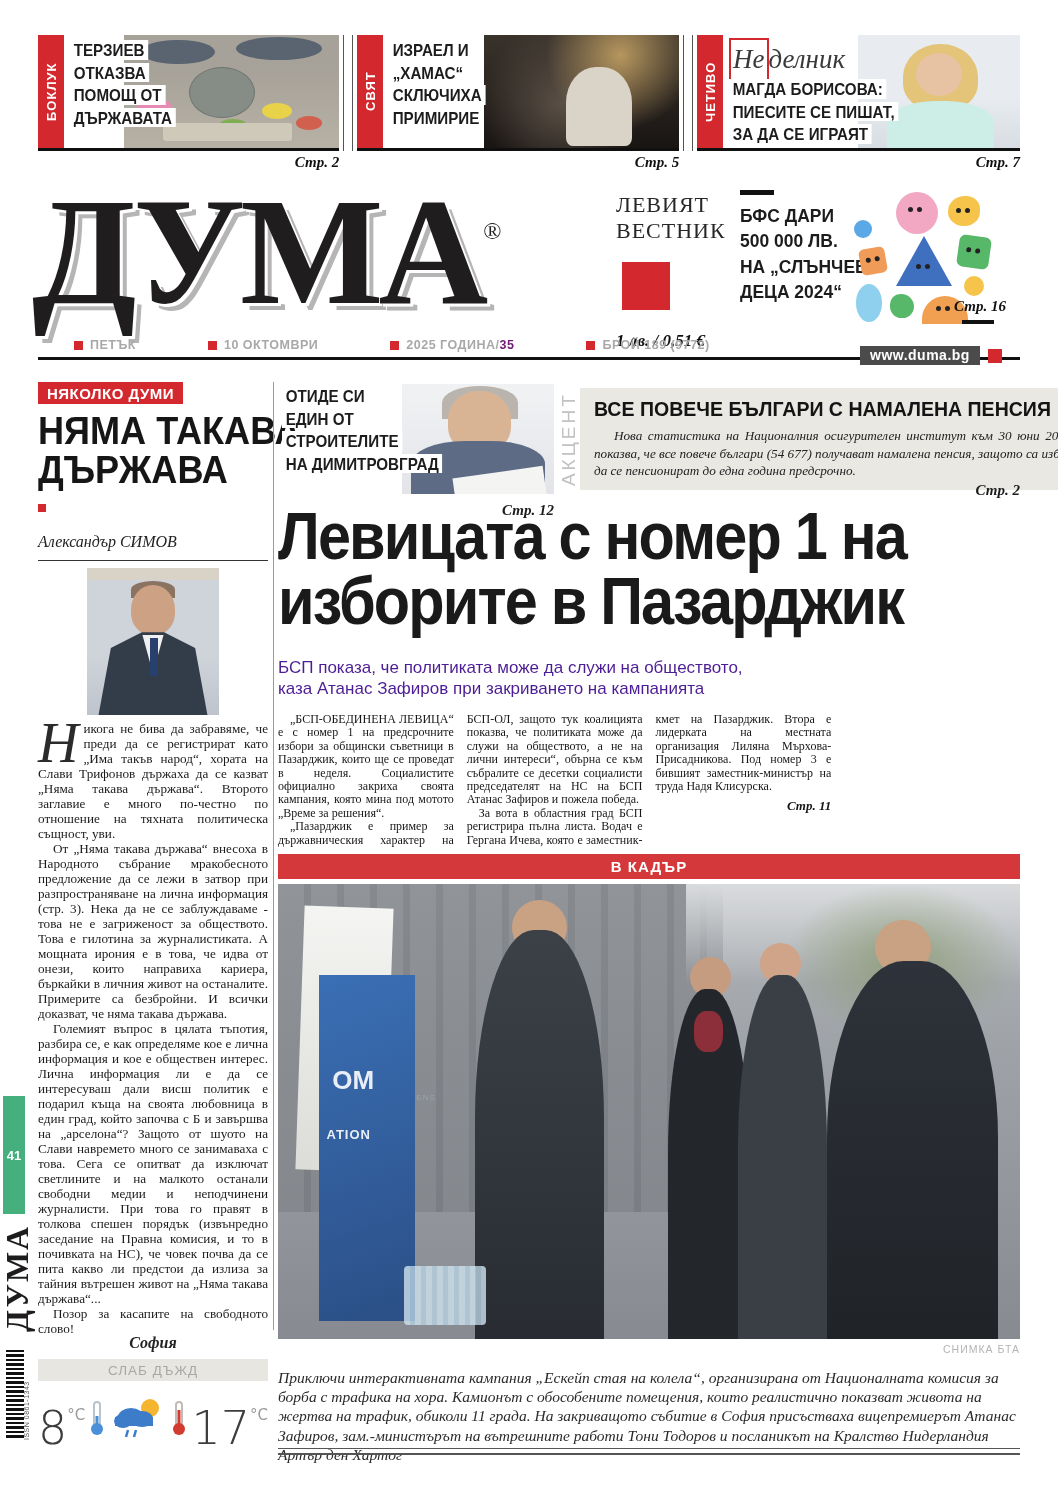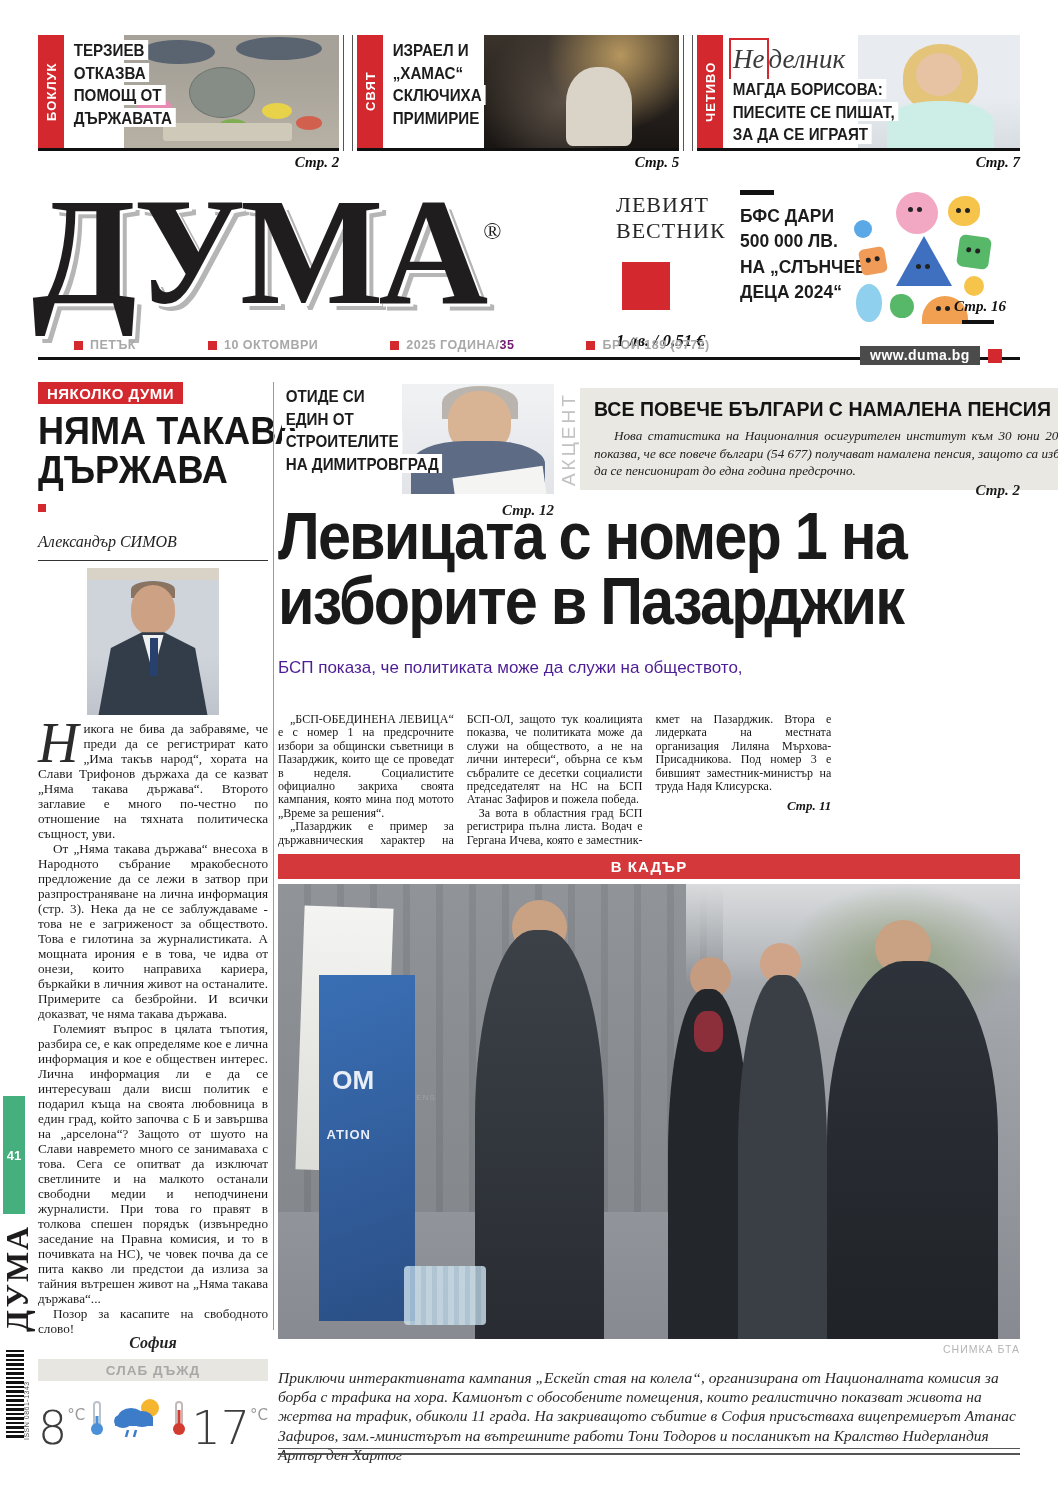--- a/index.html
+++ b/index.html
@@ -107,21 +107,21 @@
            text-align:justify;color:#1b1b1b;}
   .op-text p{margin:0;text-indent:15px;}
   .op-text p.first{text-indent:0;}
   .dropcap{float:left;font-family:"Liberation Serif",serif;font-style:italic;font-size:56px;
            line-height:44px;padding-right:5px;color:#2b2b2b;}
 
   
   .wx{left:38px;top:1334px;width:230px;}
   .wx-city{text-align:center;font-family:"Liberation Serif",serif;font-style:italic;font-weight:bold;
            font-size:16px;color:#222;}
-  .wx-bar{margin-top:7px;background:#e7e6e1;color:#a8a8a8;font-weight:bold;font-size:13.5px;
+  .wx-bar{margin-top:7px;background:#e7e6e1;color:#a8a8a8;font-weight:normal;font-size:13.5px;
           letter-spacing:1px;text-align:center;padding:4px 0 3px 0;}
   .wx-row{margin-top:8px;display:flex;align-items:center;justify-content:space-between;}
   .wx-temp{font-family:"DejaVu Sans",sans-serif;font-weight:200;font-size:46px;color:#3d3d3d;line-height:1;margin-top:16px;}
   .wx-unit{font-size:15px;color:#9a9a9a;vertical-align:24px;font-weight:normal;}
 
   
   .v-div{left:273px;top:382px;width:1px;height:948px;background:#9a9a9a;}
 
   .obit{left:282px;top:384px;width:272px;}
   .obit-main{position:relative;height:112px;}
@@ -415,20 +415,21 @@
     </div>
   </div>
   <div class="abs accent-page">Стр. 2</div>
 
   <div class="abs headline">
     <div>Левицата с номер 1 на</div>
     <div>изборите в Пазарджик</div>
   </div>
   <div class="abs subhead">
     <div>БСП показа, че политиката може да служи на обществото,</div>
+    <div>каза Атанас Зафиров при закриването на кампанията</div>
   </div>
   <div class="abs story">
     <p>„БСП-ОБЕДИНЕНА ЛЕВИЦА“ е с номер 1 на предсрочните избори за общински съветници в Пазарджик, които ще се проведат в неделя. Социалистите официално закриха своята кампания, която мина под мотото „Време за решения“.</p>
     <p>„Пазарджик е пример за държавническия характер на БСП-ОЛ, защото тук коалицията показва, че политиката може да служи на обществото, а не на лични интереси“, обърна се към събралите се десетки социалисти председателят на НС на БСП Атанас Зафиров и пожела победа.</p>
     <p>За вота в областния град БСП регистрира пълна листа. Водач е Гергана Ичева, която е заместник-кмет на Пазарджик. Втора е лидерката на местната организация Лиляна Мърхова-Присадникова. Под номер 3 е бившият заместник-министър на труда Надя Клисурска.</p>
     <p class="story-page">Стр. 11</p>
   </div>
 
   <div class="abs frame-bar">
       <span>В КАДЪР</span>

